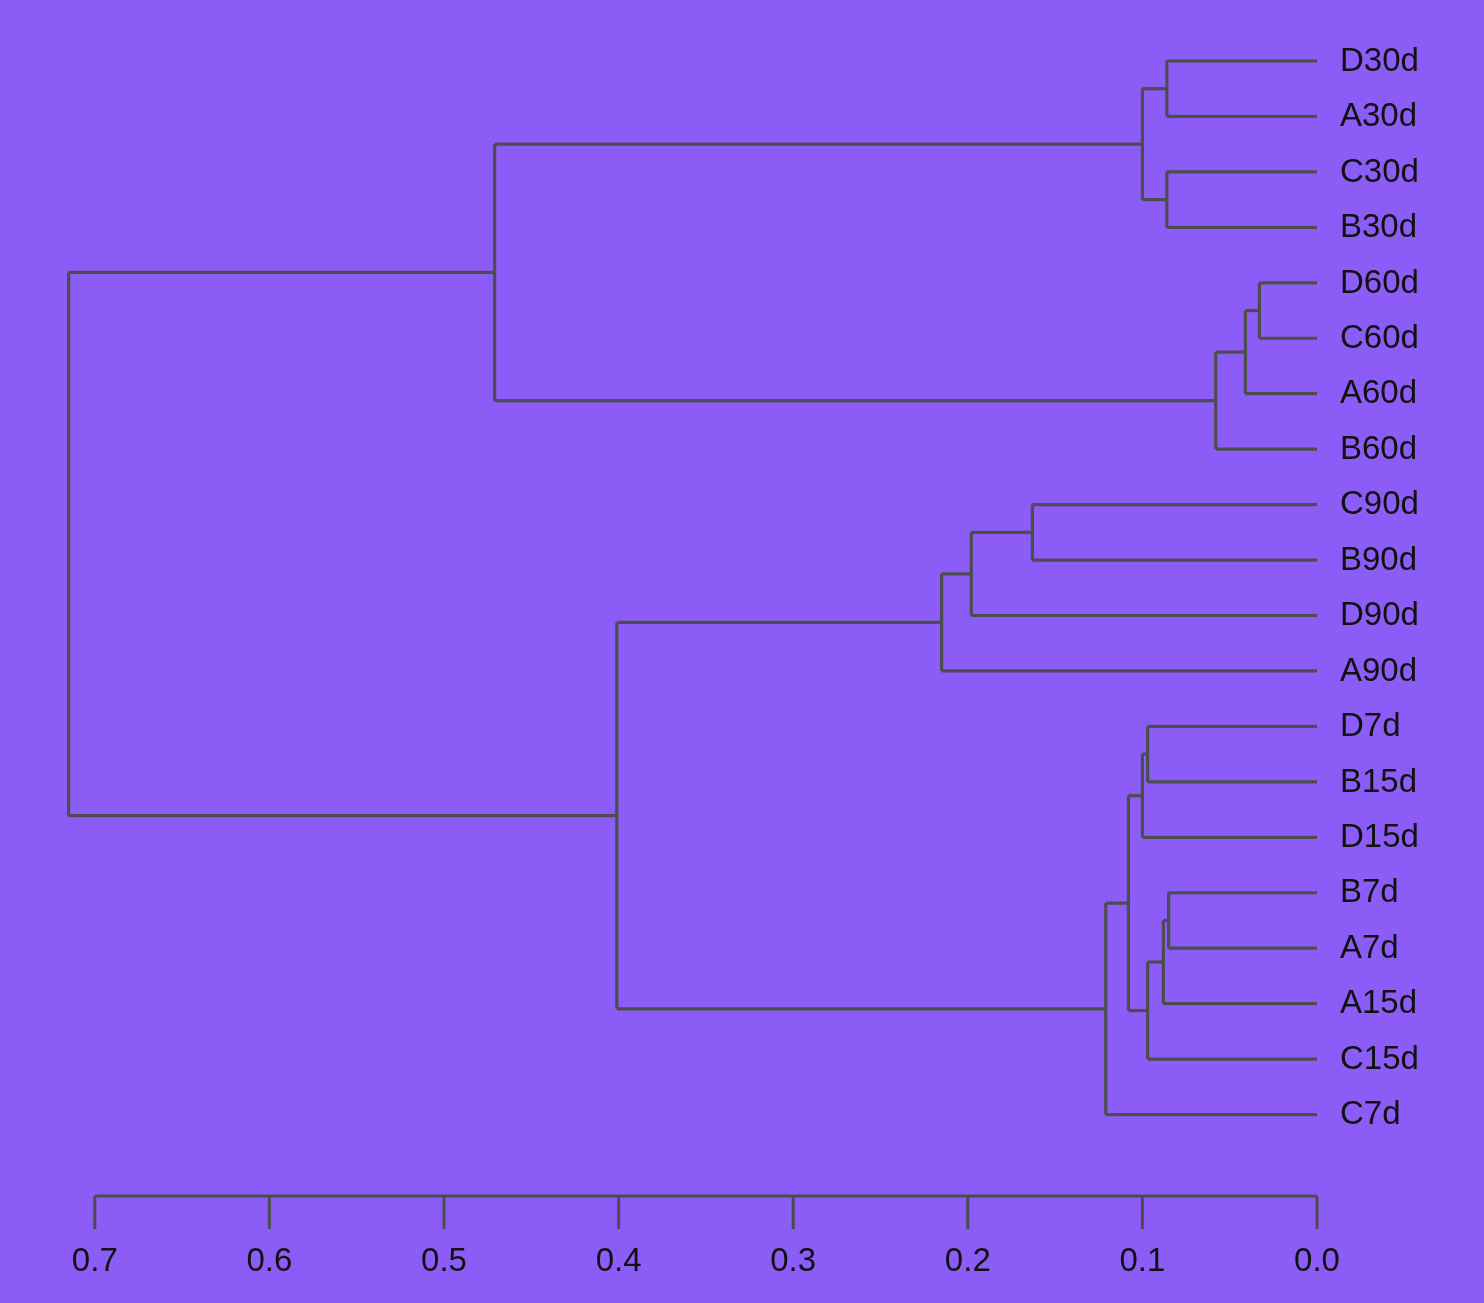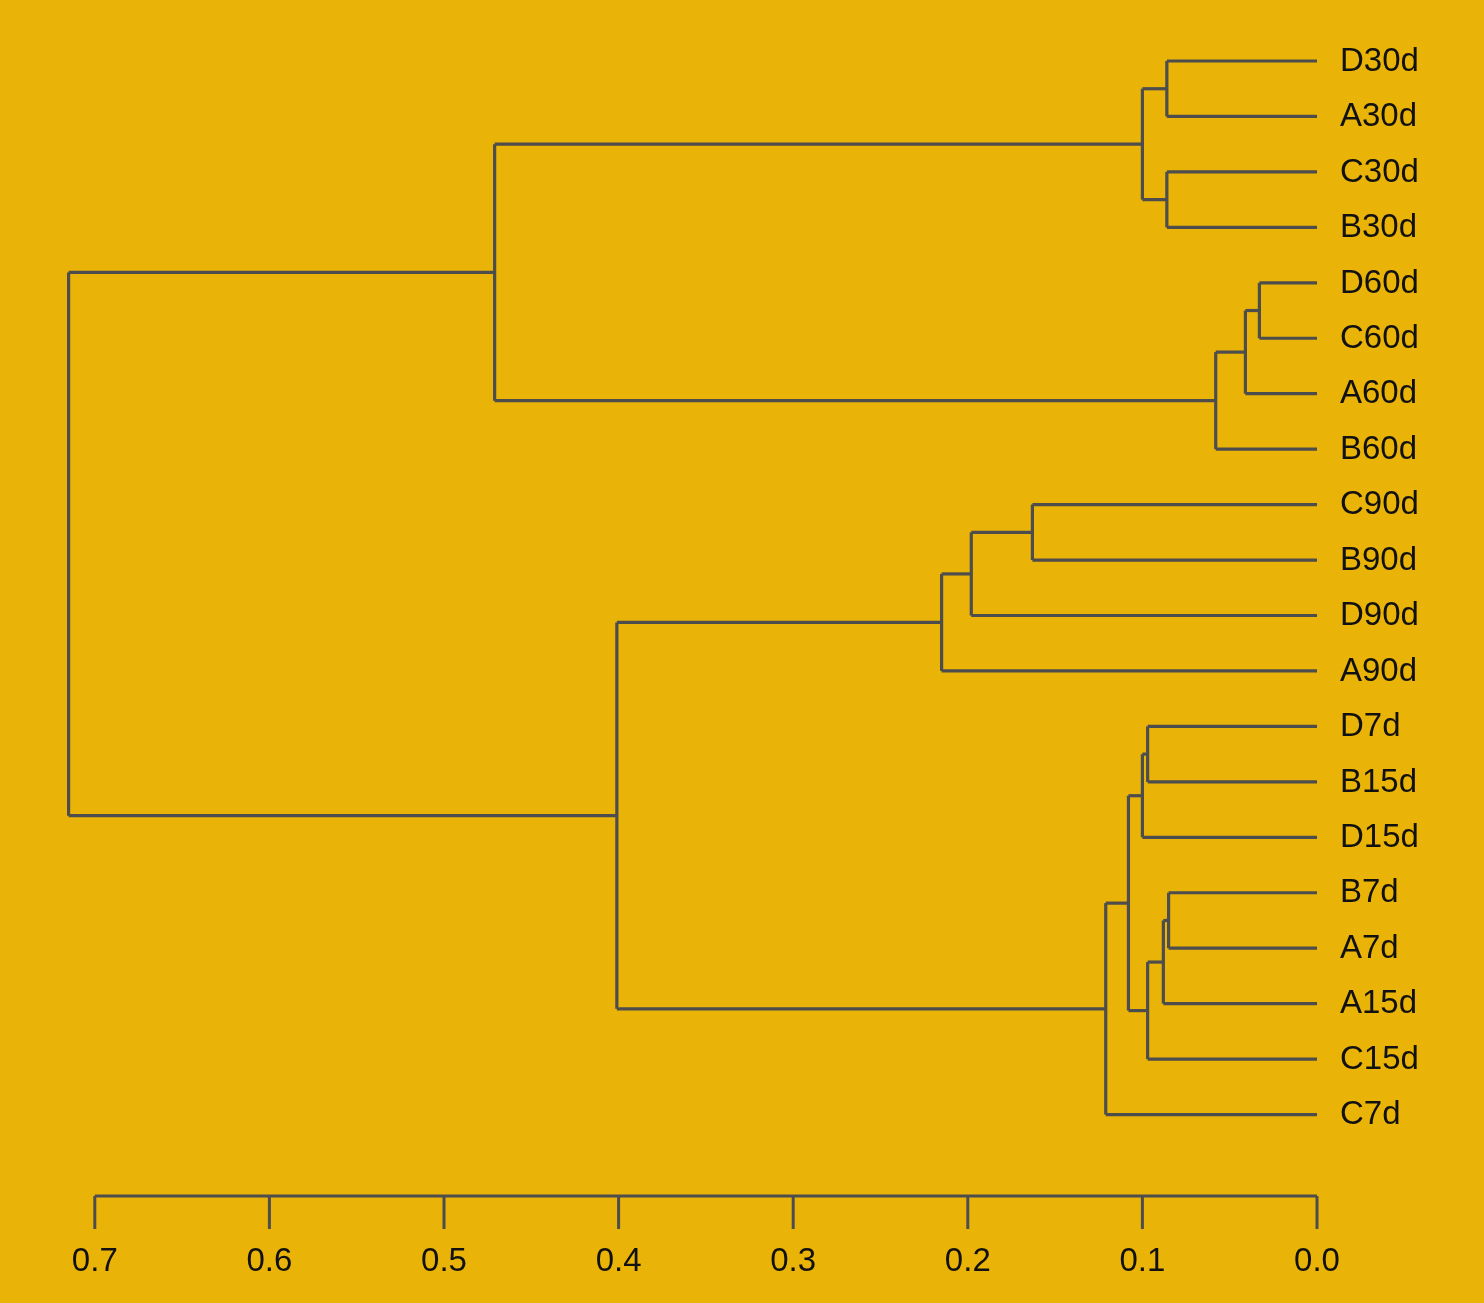--- a/index.html
+++ b/index.html
@@ -1,17 +1,17 @@
 <!DOCTYPE html>
 <html><head>
 <meta charset="utf-8">
 <style>
   html,body{margin:0;padding:0;background:#ffffff;}
   body{width:1484px;height:1303px;font-family:"Liberation Sans",sans-serif;overflow:hidden;}
-  #root{position:relative;width:1484px;height:1303px;background:#eab308;}
+  #root{position:relative;width:1484px;height:1303px;background:#8b5cf6;}
   svg#dendro{position:absolute;left:0;top:0;width:1484px;height:1303px;display:block;}
   .branch{fill:none;stroke:#4d4d4d;stroke-width:3.2;stroke-linecap:butt;}
   .axisline{fill:none;stroke:#4d4d4d;stroke-width:3.2;}
   .tickline{fill:none;stroke:#4d4d4d;stroke-width:3.0;}
   .leaf-label{font-family:"Liberation Sans",sans-serif;font-size:33px;fill:#111111;dominant-baseline:middle;}
   .tick-label{font-family:"Liberation Sans",sans-serif;font-size:33px;fill:#111111;text-anchor:middle;}
 </style>
 </head>
 <body>
 

